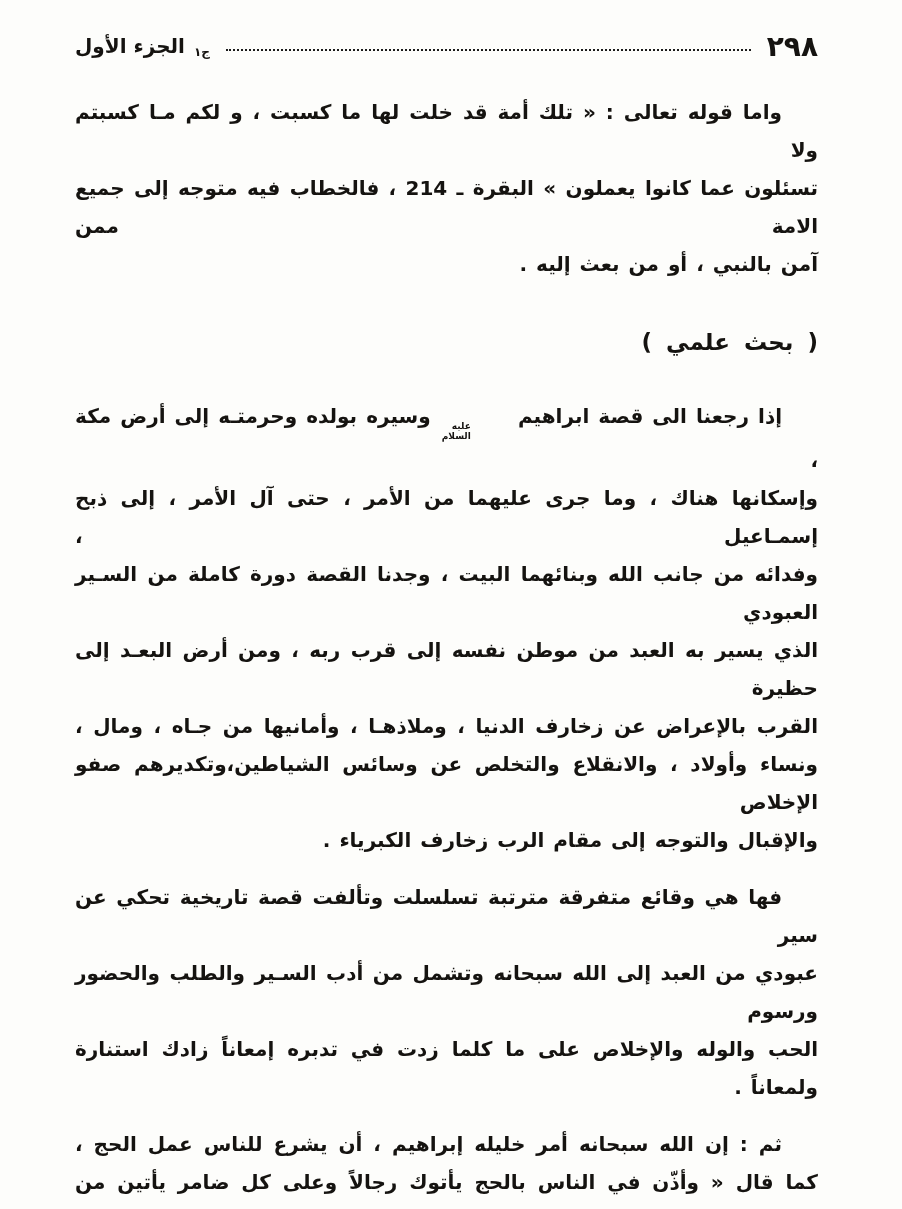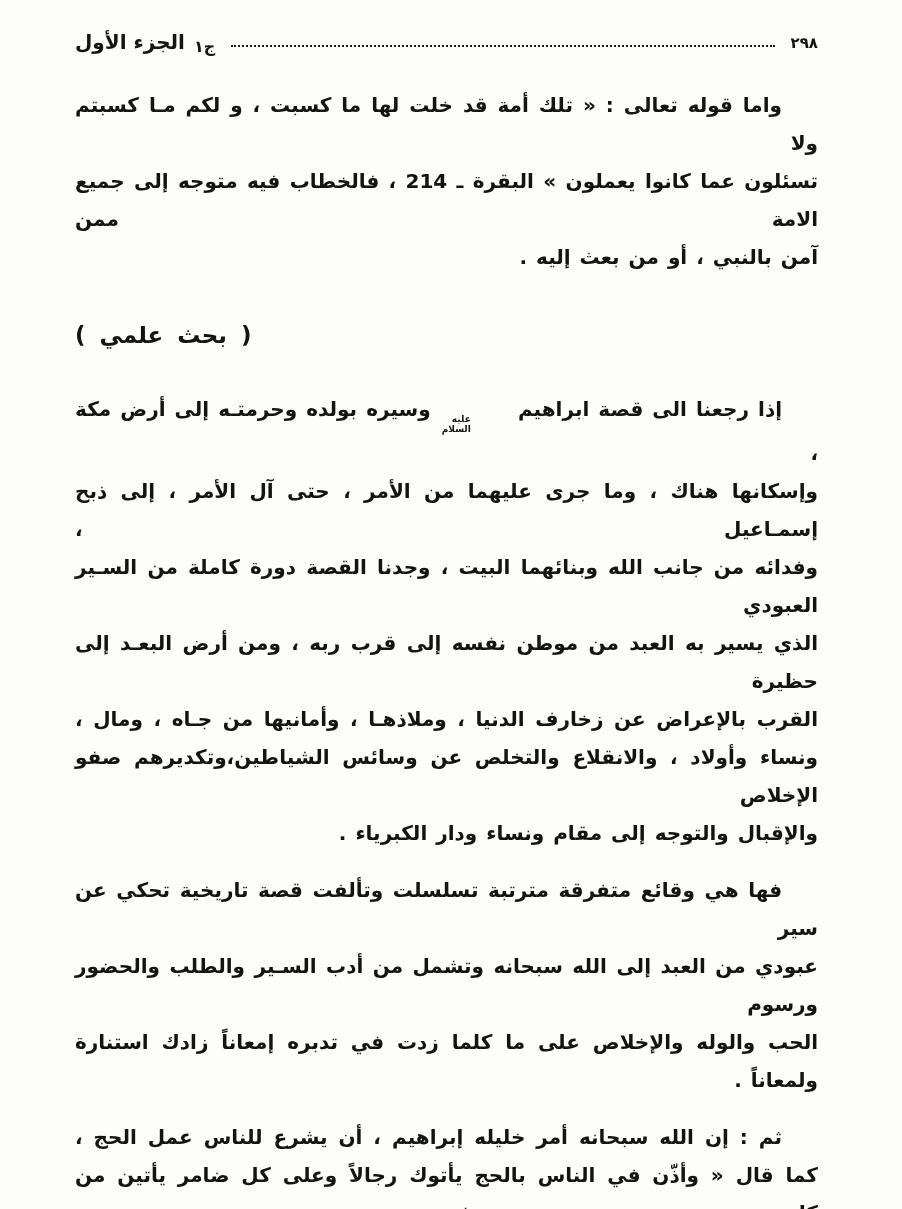--- a/index.html
+++ b/index.html
@@ -20,35 +20,35 @@
     direction: rtl;
   }
   
   .header {
     display: flex;
     align-items: center;
     font-weight: bold;
     margin-bottom: 30px;
   }
   .page-number {
-    font-size: 15px;
+    font-size: 28px;
     letter-spacing: 1px;
   }
   .dotted-rule {
     flex: 1;
     height: 0;
     border-bottom: 2px dotted #1a1a1a;
     margin: 6px 16px 0 16px;
   }
   .volume {
     font-size: 20px;
     white-space: nowrap;
   }
   .volume .vol-prefix {
-    font-size: 16px;
+    font-size: 12px;
     vertical-align: -3px;
     margin-left: 2px;
     margin-top: 6px;
   }
   
   .paragraphs { }
   .para {
     font-size: 20px;
     font-weight: bold;
     line-height: 38px;
@@ -56,21 +56,21 @@
     word-spacing: 2px;
   }
   .para:first-of-type { margin-top: 0; }
   .line {
     text-align: justify;
     text-align-last: justify;
   }
   .line.first { text-indent: 36px; }
   .line.last  { text-align-last: right; }
   .section-heading {
-    text-align: left;
+    text-align: right;
     font-size: 23px;
     font-weight: bold;
     margin: 46px 0 42px 0;
     word-spacing: 6px;
   }
   
   .honorific {
     display: inline-flex;
     flex-direction: column;
     align-items: flex-start;
@@ -103,21 +103,21 @@
       <div class="para">
         <div class="line first">إذا رجعنا الى قصة ابراهيم <span class="honorific">
             <span>عليه</span>
             <span>السلام</span>
           </span> وسيره بولده وحرمتـه إلى أرض مكة ،</div>
         <div class="line">وإسكانها هناك ، وما جرى عليهما من الأمر ، حتى آل الأمر ، إلى ذبح إسمـاعيل ،</div>
         <div class="line">وفدائه من جانب الله وبنائهما البيت ، وجدنا القصة دورة كاملة من السـير العبودي</div>
         <div class="line">الذي يسير به العبد من موطن نفسه إلى قرب ربه ، ومن أرض البعـد إلى حظيرة</div>
         <div class="line">القرب بالإعراض عن زخارف الدنيا ، وملاذهـا ، وأمانيها من جـاه ، ومال ،</div>
         <div class="line">ونساء وأولاد ، والانقلاع والتخلص عن وسائس الشياطين،وتكديرهم صفو الإخلاص</div>
-        <div class="line last">والإقبال والتوجه إلى مقام ونساء ودار الكبرياء .</div>
+        <div class="line last">والإقبال والتوجه إلى مقام الرب زخارف الكبرياء .</div>
       </div>
       <div class="para">
         <div class="line first">فها هي وقائع متفرقة مترتبة تسلسلت وتألفت قصة تاريخية تحكي عن سير</div>
         <div class="line">عبودي من العبد إلى الله سبحانه وتشمل من أدب السـير والطلب والحضور ورسوم</div>
         <div class="line last">الحب والوله والإخلاص على ما كلما زدت في تدبره إمعاناً زادك استنارة ولمعاناً .</div>
       </div>
       <div class="para">
         <div class="line first">ثم : إن الله سبحانه أمر خليله إبراهيم ، أن يشرع للناس عمل الحج ،</div>
         <div class="line">كما قال « وأذّن في الناس بالحج يأتوك رجالاً وعلى كل ضامر يأتين من كل فج عميق</div>
       </div>

